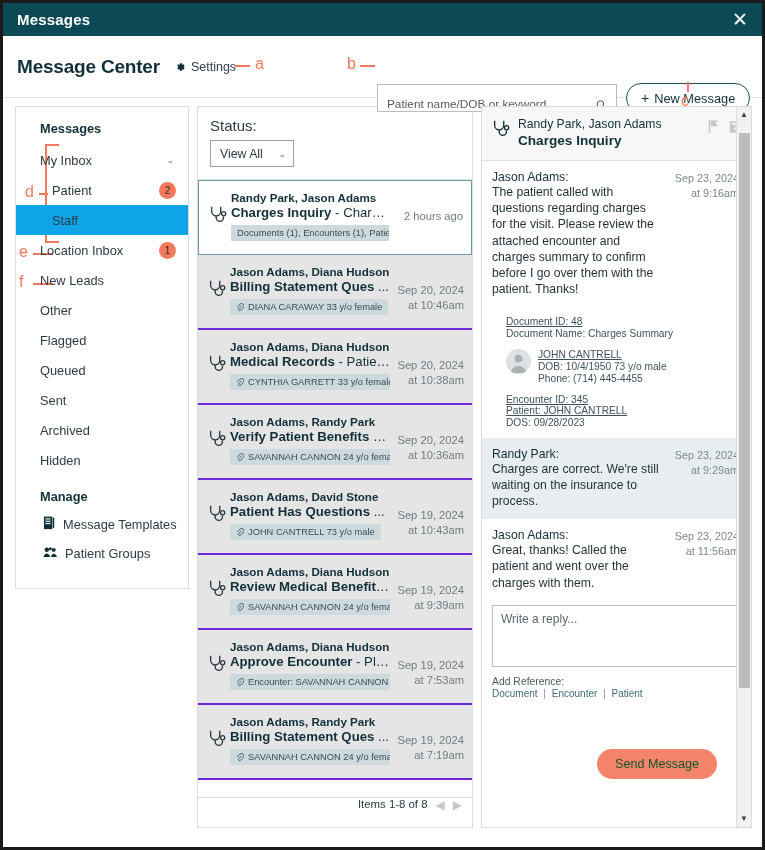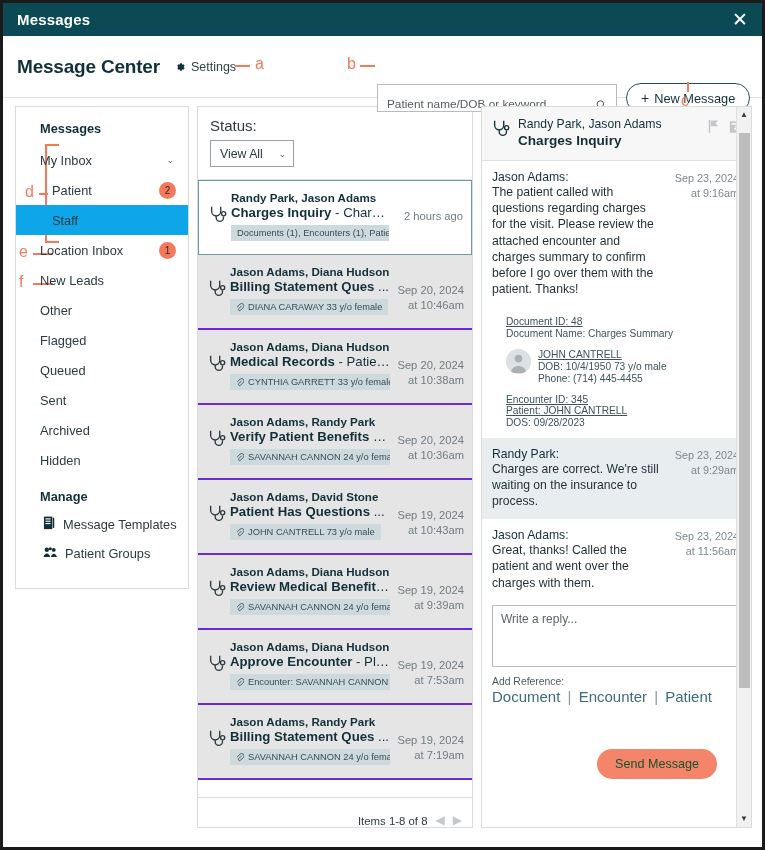--- a/index.html
+++ b/index.html
@@ -175,21 +175,21 @@
     gap: 4px; background: #ccd9dd; color: #3c4c53;
     font-size: 9.3px; padding: 3px 6px; max-width: 100%;
     white-space: nowrap; overflow: hidden;
   }
   .clip { width: 8px; height: 8px; flex: 0 0 8px; }
   .msg-age { flex: 0 0 74px; font-size: 11.2px; color: #6f7c82;
              text-align: right; padding-top: 18px; line-height: 1.35; }
 
   .pager {
     height: 30px; border-top: 1px solid #d8dcdd;
-    display: flex; align-items: flex-end; justify-content: flex-end;
+    display: flex; align-items: flex-start; justify-content: flex-end;
     padding-right: 10px; gap: 8px;
     font-size: 11.4px; color: #2c3b42;
   }
   .pg-arrow { color: #c2c8cb; font-size: 12px; cursor: pointer; }
 
   
   .detailcol {
     flex: 1; border: 1px solid #d8dcdd; background: #fff;
     display: flex; flex-direction: column;
     height: 722px; position: relative; overflow: hidden;
@@ -233,21 +233,21 @@
 
   .reply-area { padding: 4px 12px 8px 10px; }
   .reply-box {
     width: 100%; height: 62px; border: 1px solid #b8bcbe;
     background: #fff; padding: 6px 8px;
     font-family: "Liberation Sans", sans-serif;
     font-size: 12px; color: #5c6569; resize: none; outline: none;
   }
   .reply-box::placeholder { color: #5c6569; }
   .addref-label { font-size: 10.4px; color: #4b5a61; margin-top: 5px; }
-  .addref-links { font-size: 15px; color: #3d6b7a; margin-top: 1px; }
+  .addref-links { font-size: 10px; color: #3d6b7a; margin-top: 1px; }
   .addref-links a { color: #3d6b7a; text-decoration: none; cursor: pointer; }
   .addref-sep { color: #8a969b; margin: 0 3px; }
   .send-btn {
     position: absolute; right: 34px; bottom: 48px;
     background: #f4856a; color: #14532d;
     border: none; border-radius: 16px;
     height: 30px; padding: 0 18px;
     font-family: "Liberation Sans", sans-serif;
     font-size: 12.6px; cursor: pointer;
   }

